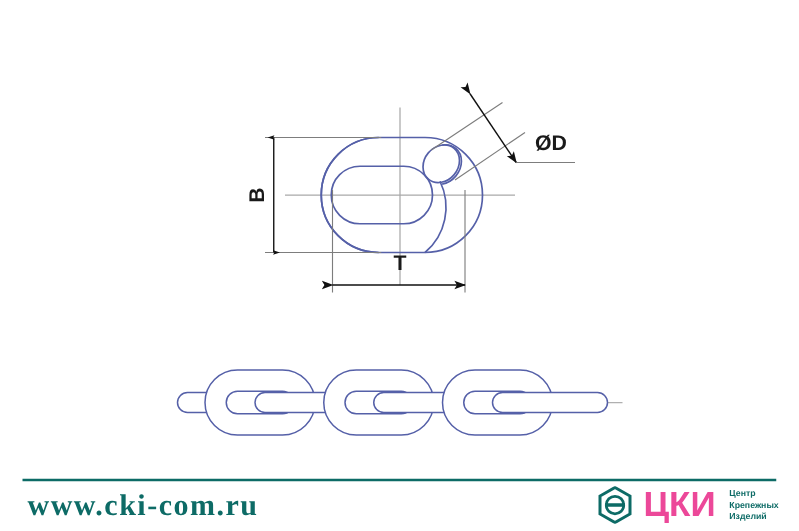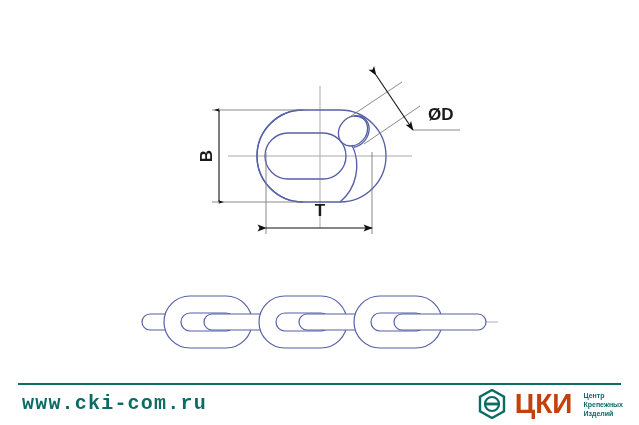--- a/index.html
+++ b/index.html
@@ -50,22 +50,22 @@
     left: 18px;
     top: 8px;
     width: 603px;
     height: 2px;
     background: #0d6b66;
   }
   #site-url {
     position: absolute;
     left: 22px;
     top: 17px;
-    font-family: Liberation Mono, monospace;
-    font-size: 20px;
+    font-family: Liberation Serif, serif;
+    font-size: 24px;
     font-weight: bold;
     letter-spacing: 1.2px;
     color: #0d6b66;
     white-space: nowrap;
     text-align: center;
   }
   #brand-block {
     position: absolute;
     right: 16px;
     top: 14px;
@@ -75,21 +75,21 @@
   }
   #brand-mark {
     display: block;
     width: 28px;
     height: 30px;
   }
   #brand-name {
     font-family: "Liberation Sans", sans-serif;
     font-size: 28px;
     font-weight: bold;
-    color: #c2410c;
+    color: #ec4899;
     letter-spacing: 0px;
     line-height: 1;
     white-space: nowrap;
   }
   #brand-tagline {
     display: flex;
     flex-direction: column;
     justify-content: center;
     gap: 0px;
     margin-left: 2px;

